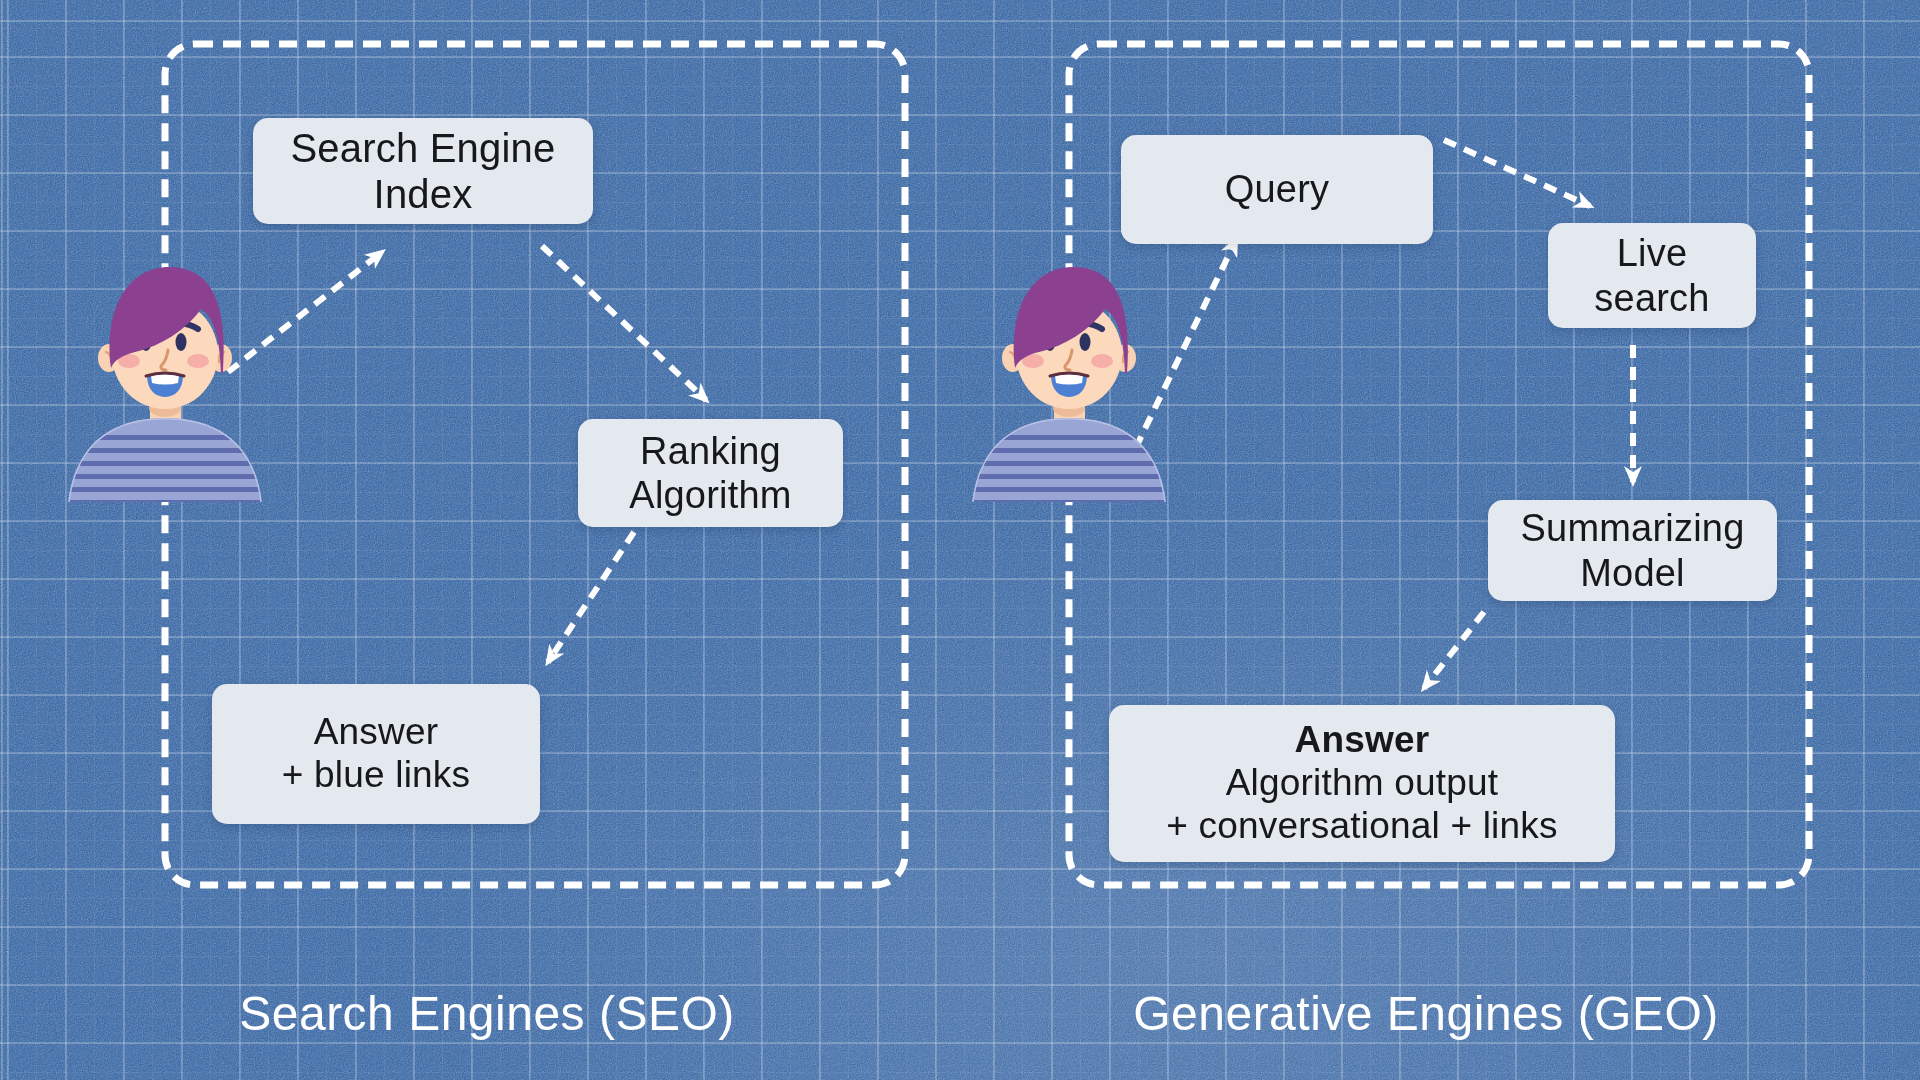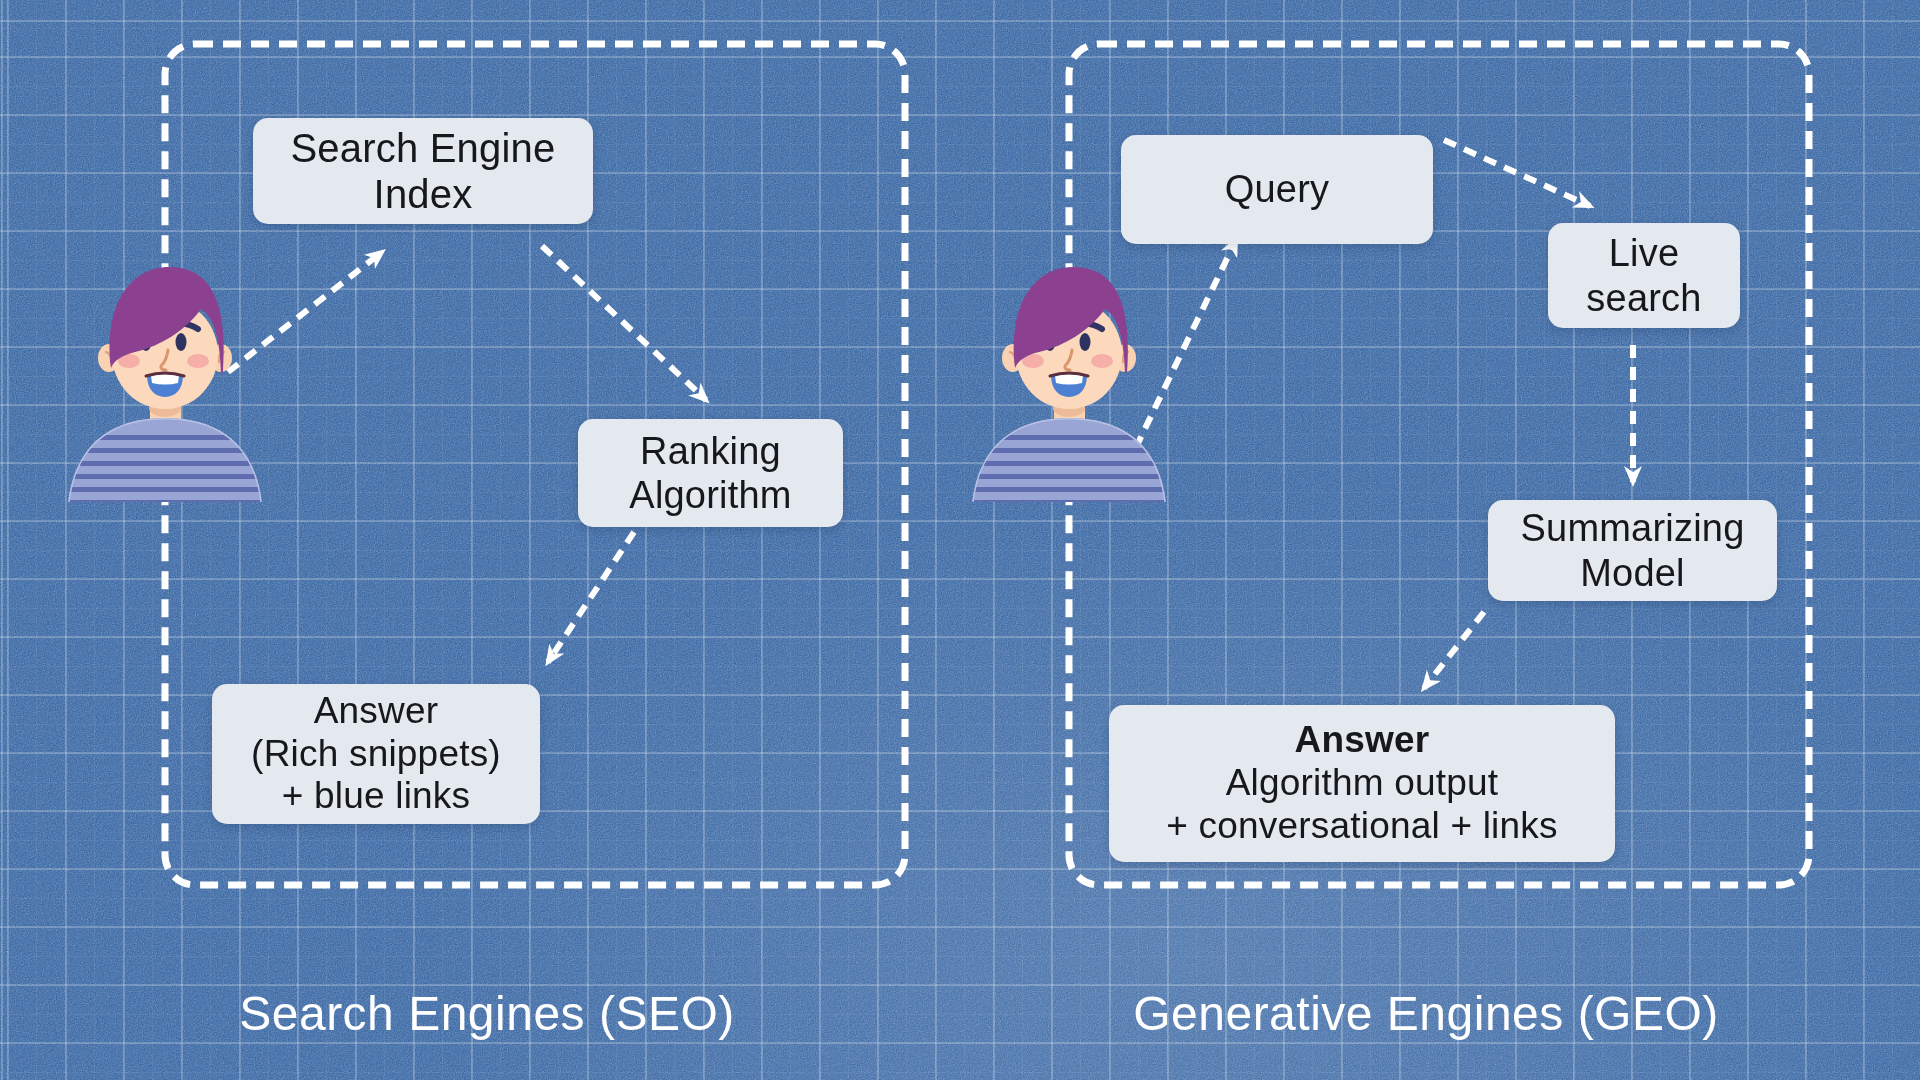--- a/index.html
+++ b/index.html
@@ -76,29 +76,28 @@
   <span class="ln">Index</span>
 </div>
 
 <div class="node" style="left:578px;top:419px;width:265px;height:108px;font-size:38px;">
   <span class="ln">Ranking</span>
   <span class="ln">Algorithm</span>
 </div>
 
 <div class="node" style="left:212px;top:684px;width:328px;height:140px;font-size:37px;">
   <span class="ln">Answer</span>
-  <span class="ln">(Rich snippets)</span>
   <span class="ln">+ blue links</span>
 </div>
 
 <div class="node" style="left:1121px;top:103px;width:312px;height:109px;font-size:38px;margin-top:32px;">
   <span class="ln">Query</span>
 </div>
 
-<div class="node" style="left:1548px;top:223px;width:192px;height:105px;font-size:38px;">
+<div class="node" style="left:1548px;top:223px;width:208px;height:105px;font-size:38px;">
   <span class="ln">Live</span>
   <span class="ln">search</span>
 </div>
 
 <div class="node" style="left:1488px;top:500px;width:289px;height:101px;font-size:38px;">
   <span class="ln">Summarizing</span>
   <span class="ln">Model</span>
 </div>
 
 <div class="node" style="left:1109px;top:705px;width:506px;height:157px;font-size:37px;">

